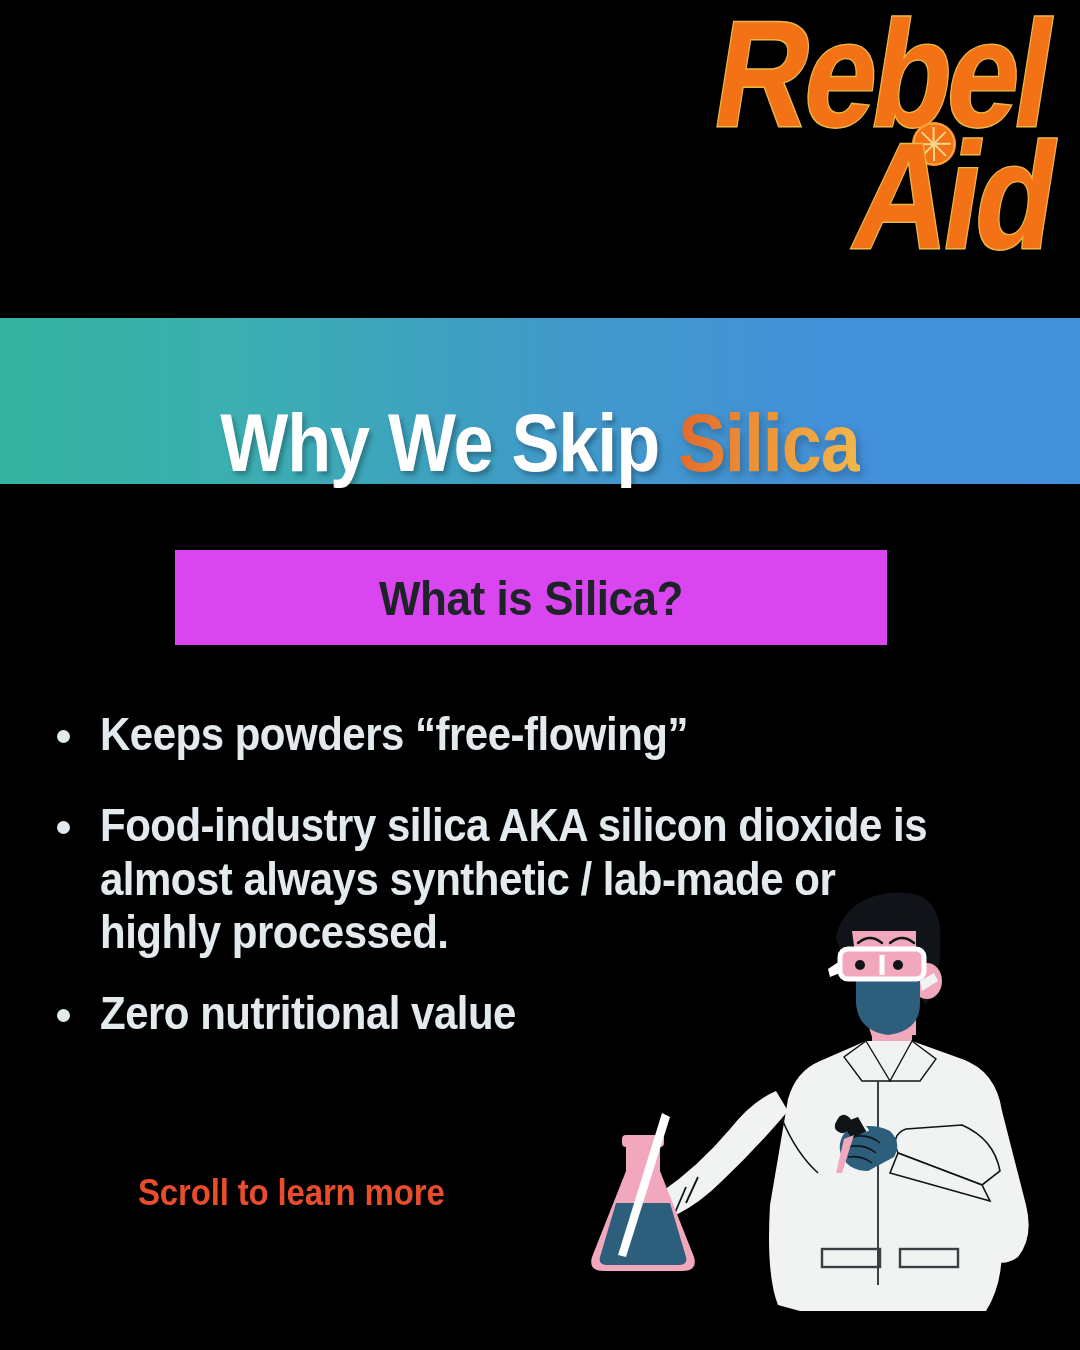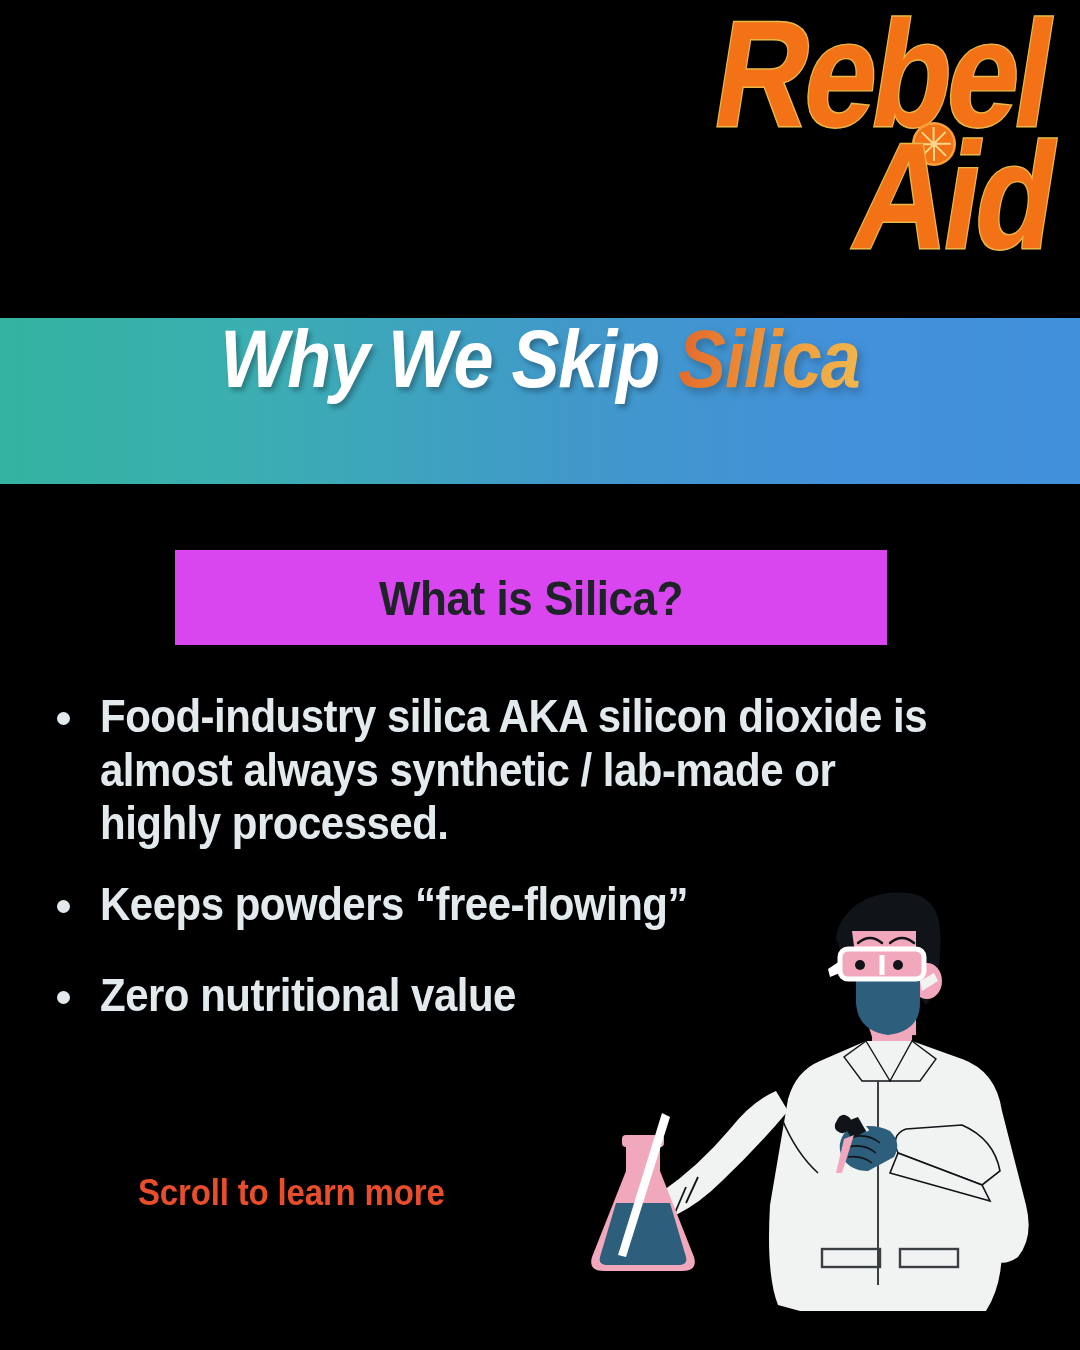--- a/index.html
+++ b/index.html
@@ -90,23 +90,22 @@
 
   
   .banner {
     position: absolute;
     left: 0;
     top: 318px;
     width: 1080px;
     height: 166px;
     background: linear-gradient(90deg, #34B3A0 0%, #3BAFB1 22%, #4099C9 52%, #4391DA 78%, #4190DB 100%);
     display: flex;
-    align-items: flex-start;
+    align-items: flex-end;
     justify-content: center;
-    font-style: italic;
   }
   .banner-title {
     font-size: 72px;
     font-weight: bold;
     letter-spacing: -0.015em;
     white-space: nowrap;
     transform: scaleY(1.12);
   }
   .banner-title .white {
     color: #FFFFFF;
@@ -221,27 +220,27 @@
     <div class="banner-title">
       <span class="white">Why We Skip</span><span class="white">&nbsp;</span><span class="accent">Silica</span>
     </div>
   </div>
 
   <div class="subhead-box">
     <span class="subhead-text">What is Silica?</span>
   </div>
 
   <div class="bullets">
+    <div class="bullet" style="margin-top:18px">
+      <span class="dot"></span>
+      <span class="btext">Keeps powders “free-flowing”</span>
+    </div>
     <div class="bullet">
       <span class="dot"></span>
       <span class="btext" style="max-width:860px">Food-industry silica AKA silicon dioxide is almost always synthetic / lab-made or highly processed.</span>
-    </div>
-    <div class="bullet" style="margin-top:18px">
-      <span class="dot"></span>
-      <span class="btext">Keeps powders “free-flowing”</span>
     </div>
     <div class="bullet" style="margin-top:4px">
       <span class="dot"></span>
       <span class="btext">Zero nutritional value</span>
     </div>
   </div>
 
   <div class="cta">Scroll to learn more</div>
 
   <div class="illustration">

